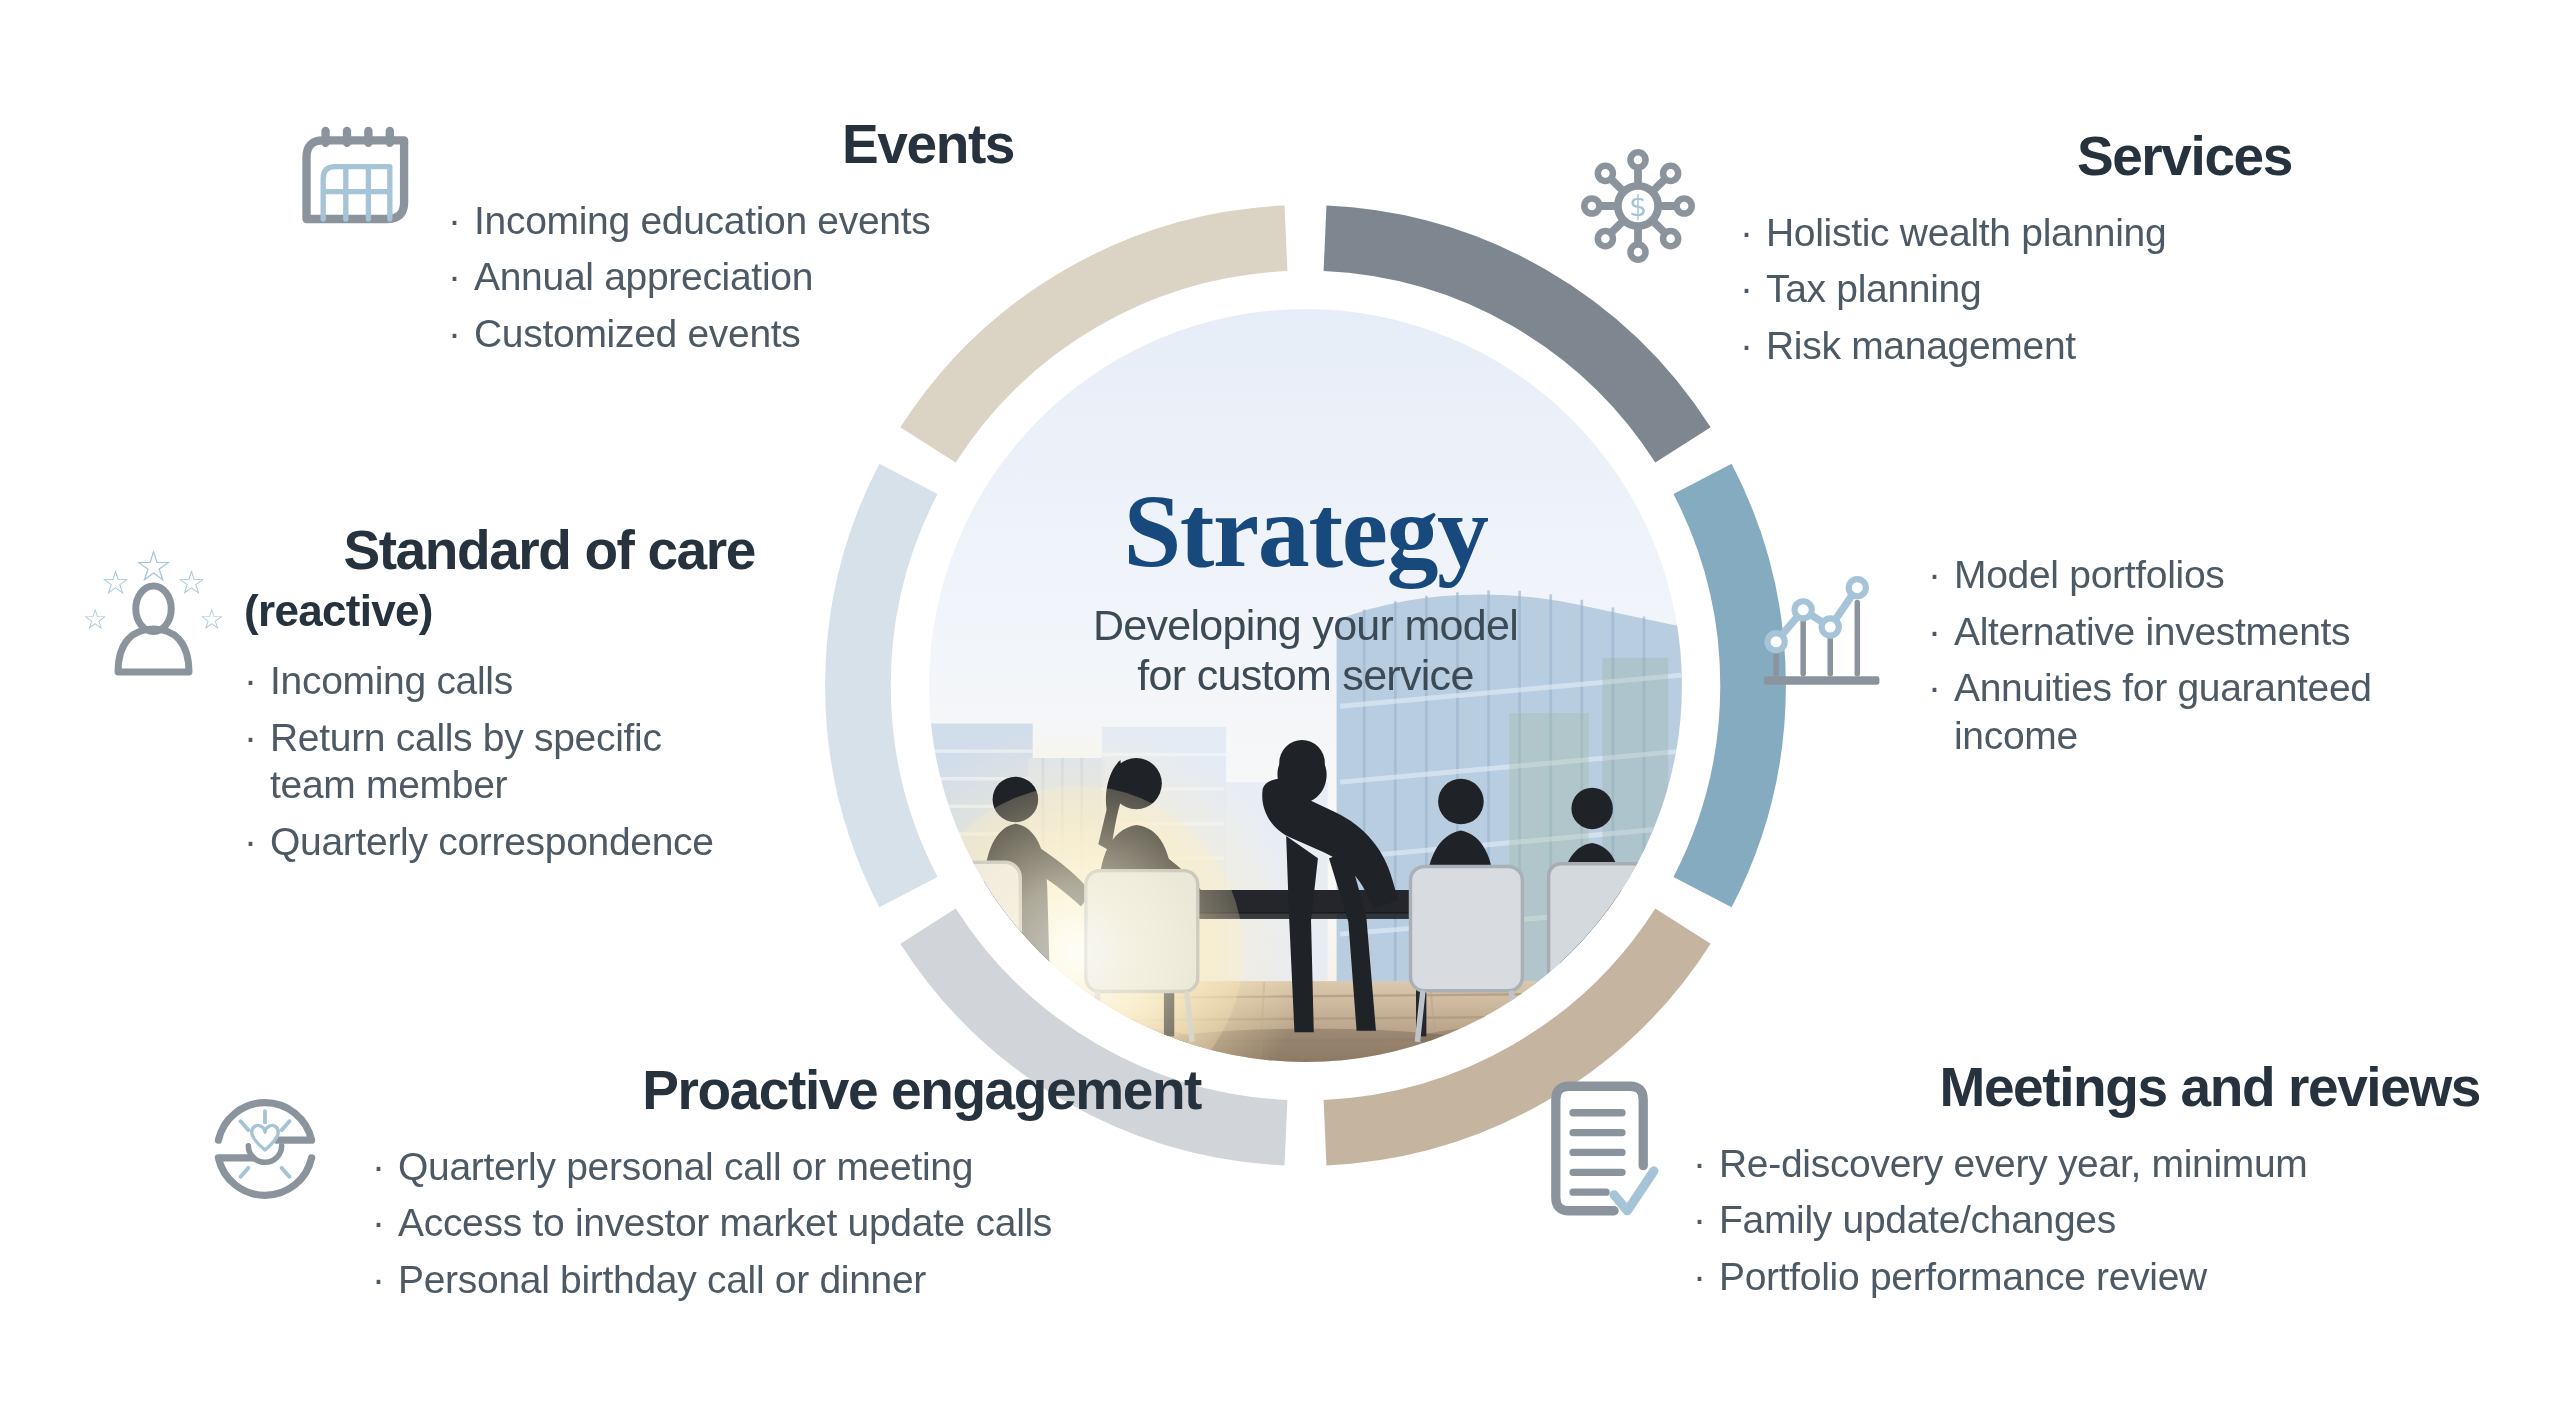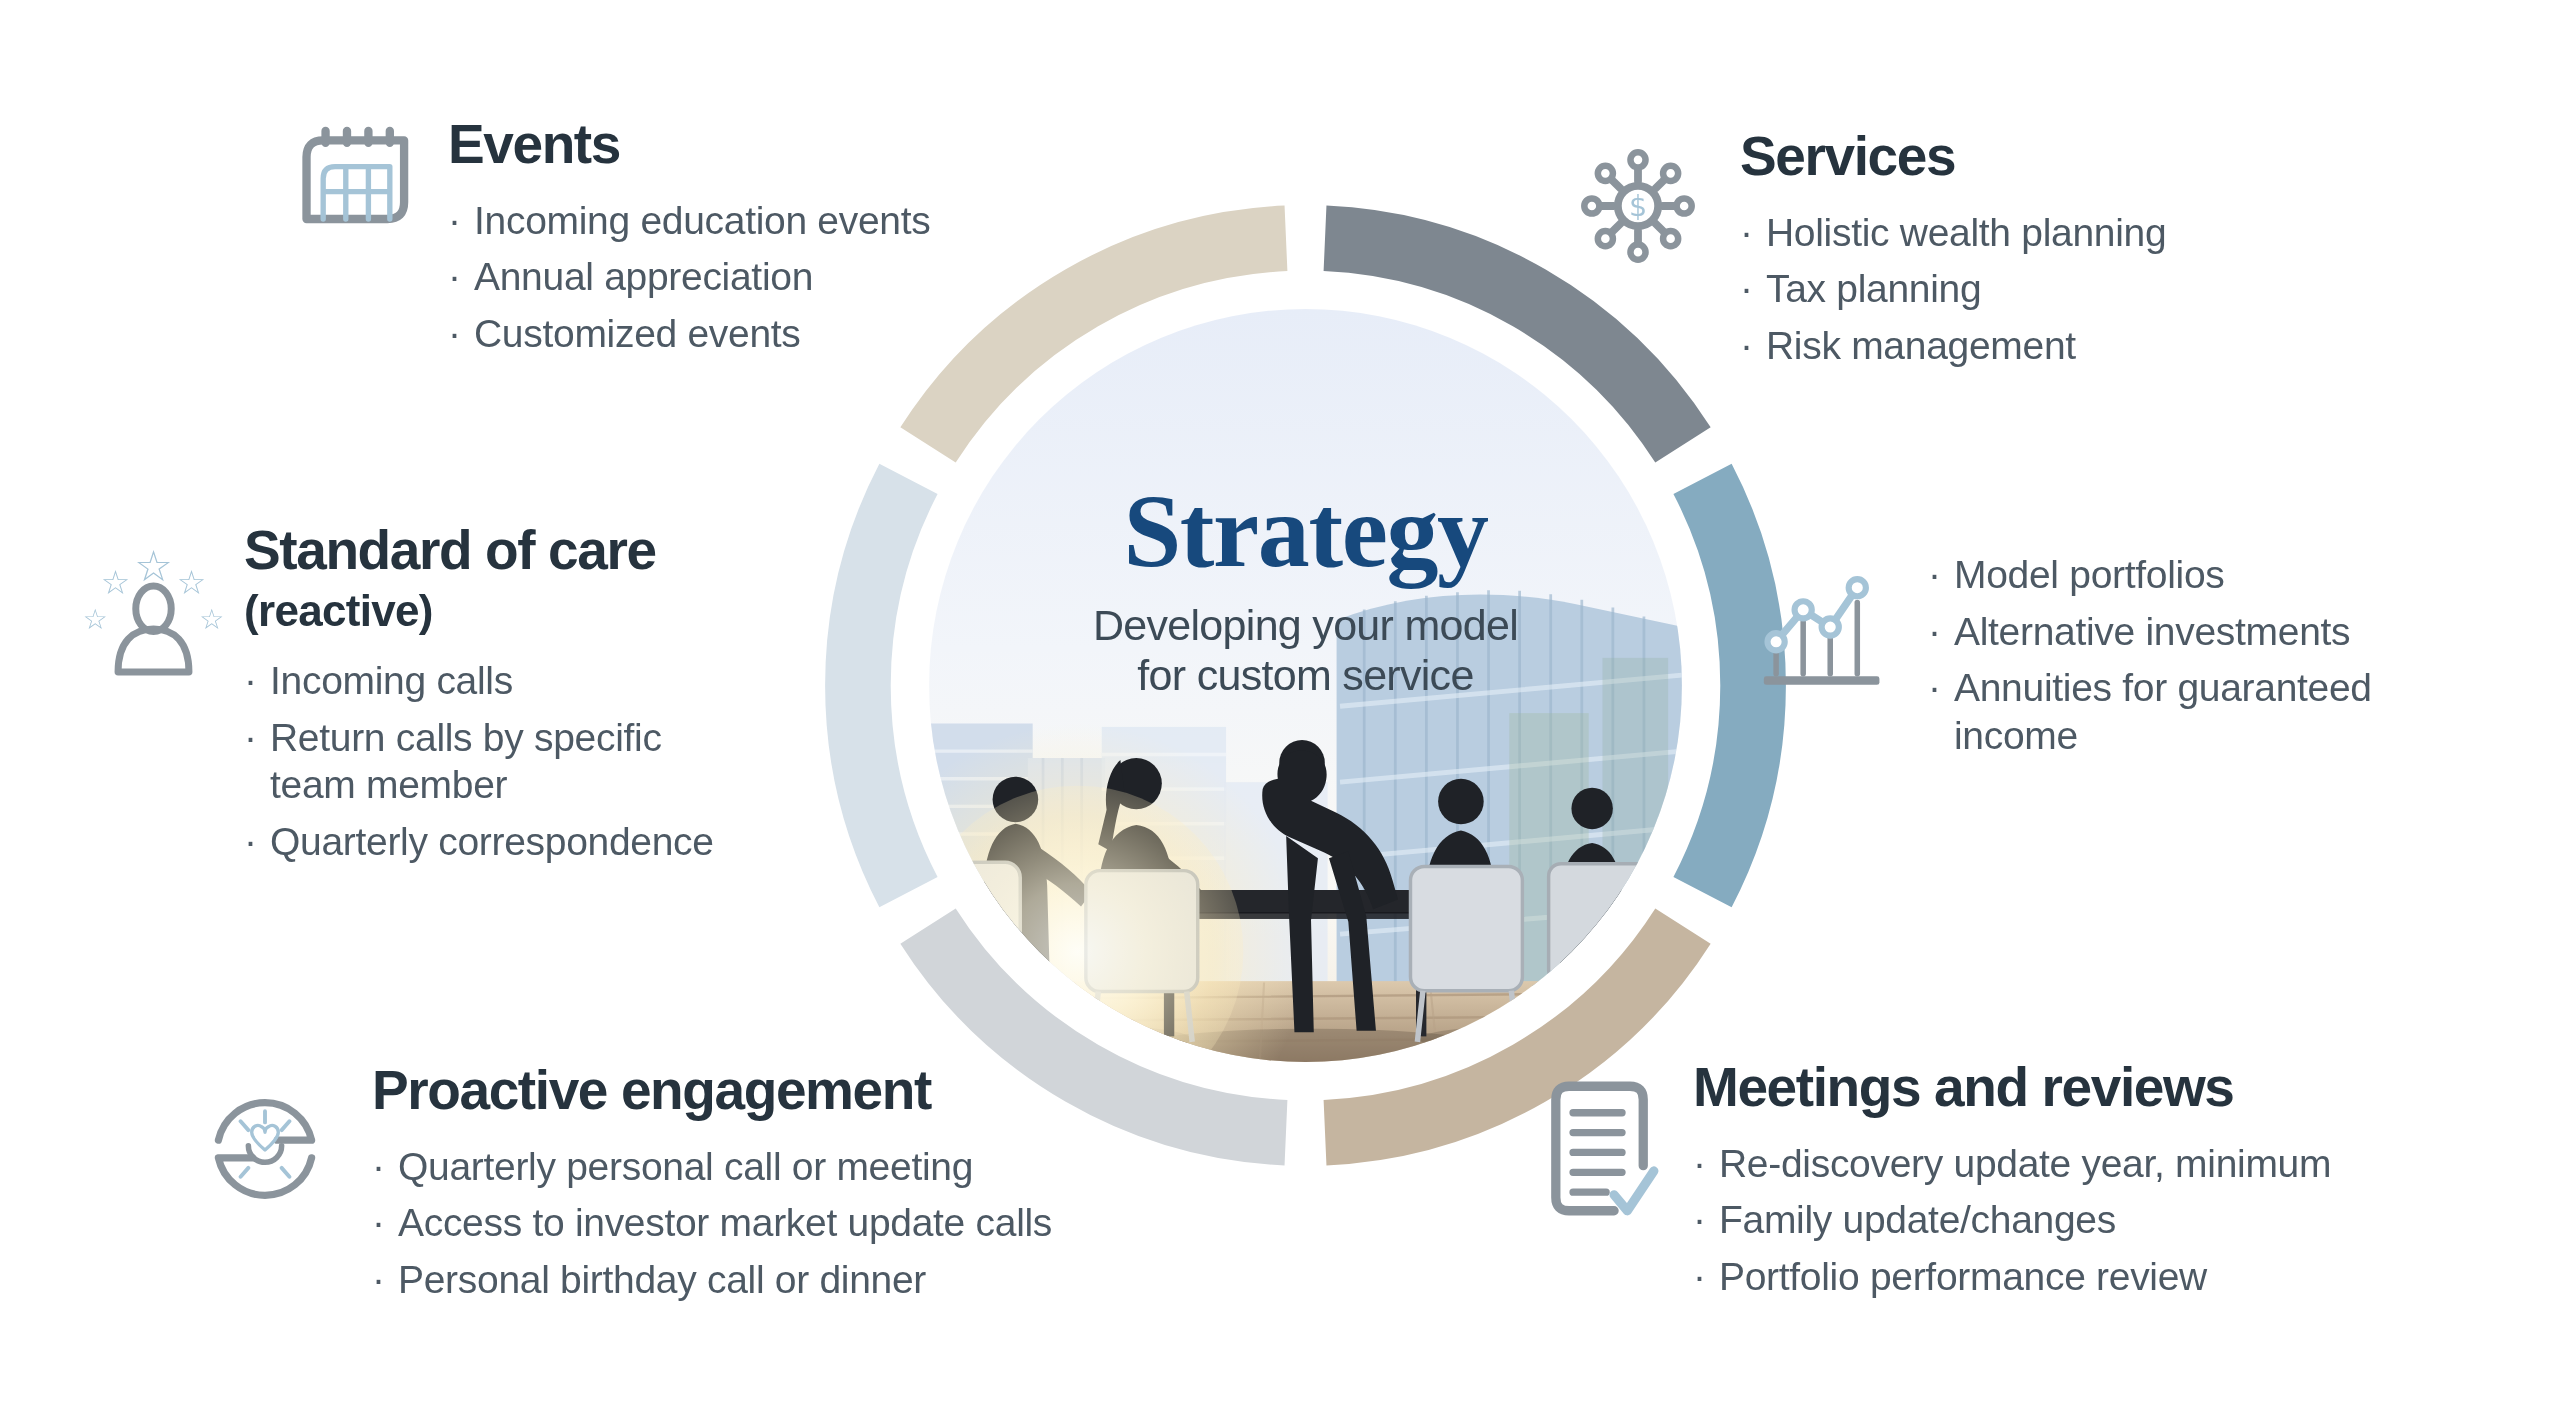--- a/index.html
+++ b/index.html
@@ -11,21 +11,21 @@
           font-family:"Liberation Sans",sans-serif;}
   .ring-svg{position:absolute;left:822px;top:202px;width:967px;height:967px;}
   .ring-seg{fill:none;stroke-width:95;}
   .center-text{position:absolute;left:822px;top:479px;width:967px;text-align:center;z-index:5;}
   .center-title{font-family:"Liberation Serif",serif;font-weight:700;font-size:104px;
                 color:var(--title-navy);line-height:1;letter-spacing:-1.4px;}
   .center-sub{margin-top:18px;font-size:43px;color:var(--subtitle);line-height:1.16;letter-spacing:-0.7px;}
   .icon{position:absolute;}
   .sec-text{position:absolute;}
   .sec-title{font-size:55px;font-weight:700;color:var(--heading);margin:0 0 23.5px;
-             letter-spacing:-1.4px;line-height:1.04;white-space:nowrap;}
+             letter-spacing:-1.4px;line-height:1.04;white-space:nowrap;text-align:right;}
   .sec-sub{font-size:44px;font-weight:700;color:var(--heading);margin:-16.6px 0 21px;letter-spacing:-0.7px;}
   .bullets{list-style:none;margin:0;padding:0;font-size:39px;color:var(--body);letter-spacing:-0.3px;}
   .bullets li{display:flex;align-items:flex-start;line-height:1.22;margin-bottom:9px;}
   .bullets .dot{flex:0 0 26px;}
   .bullets .btxt{flex:1 1 auto;}
   
   .events-icon{left:297px;top:126px;width:119px;height:105px;}
   .events-text{left:448px;top:116px;width:566px;}
   .services-icon{left:1573px;top:141px;width:130px;height:130px;}
   .services-text{left:1740px;top:128px;width:552px;}
@@ -296,21 +296,21 @@
   <svg class="icon meetings-icon" viewBox="0 0 100 114">
     <path class="ig" stroke-width="7" d="M80 70 V20 Q80 10 70 10 H24 Q14 10 14 20 V94 Q14 104 24 104 H58"></path>
     <path class="ig" stroke-width="5.5" d="M27 30 H64 M27 45 H64 M27 60 H64 M27 75 H64 M27 90 H52"></path>
     <path class="ia" stroke-width="7" d="M58 92 L68 104 L88 74"></path>
   </svg>
   <div class="sec-text meetings-text">
     <h3 class="sec-title">Meetings and reviews</h3>
     <ul class="bullets">
       <li>
           <span class="dot">·</span>
-          <span class="btxt">Re-discovery update year, minimum</span>
+          <span class="btxt">Re-discovery every year, minimum</span>
         </li>
       <li>
           <span class="dot">·</span>
           <span class="btxt">Family update/changes</span>
         </li>
       <li>
           <span class="dot">·</span>
           <span class="btxt">Portfolio performance review</span>
         </li>
     </ul>

